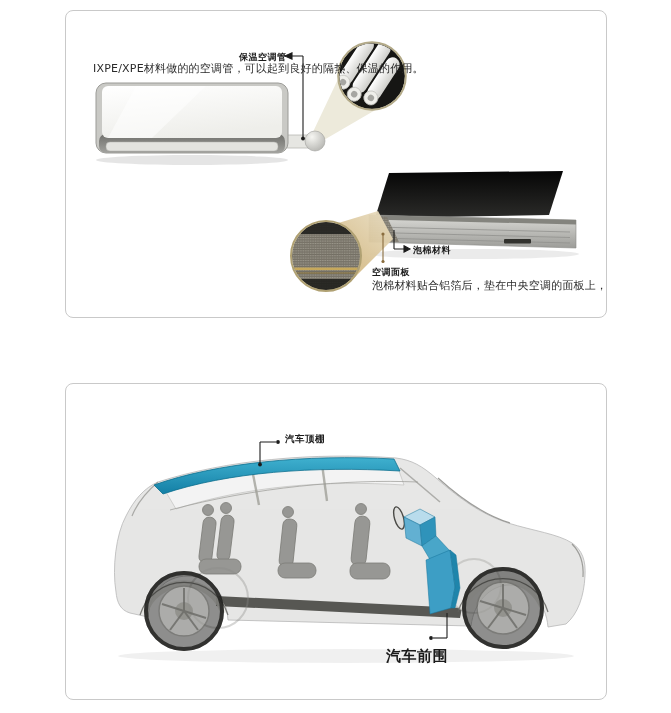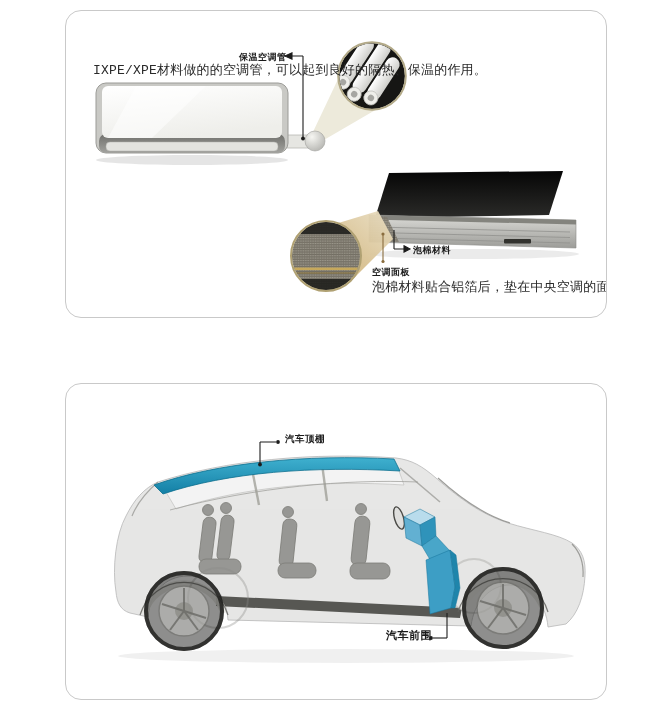--- a/index.html
+++ b/index.html
@@ -1,22 +1,22 @@
 <!DOCTYPE html>
 <html><head>
 <meta charset="utf-8">
 <style>
   html,body{margin:0;padding:0;background:#ffffff;}
   body{width:671px;height:713px;position:relative;font-family:"DejaVu Sans","Liberation Sans",sans-serif;color:#1c1c1c;}
-  .panel{position:absolute;background:#fff;border:1px solid #c9c9c9;border-radius:16px;overflow:hidden;}
+  .panel{position:absolute;background:#fff;border:1px solid #c9c9c9;border-radius:8px;overflow:hidden;}
   #panel-ac{left:65px;top:10px;width:540px;height:306px;}
   #panel-car{left:65px;top:383px;width:540px;height:315px;}
   .abs{position:absolute;}
   .callout-label{font-size:9px;font-weight:700;color:#1a1a1a;white-space:nowrap;letter-spacing:.5px;}
-  .callout-desc{font-size:13px;color:#2a2a2a;white-space:nowrap;letter-spacing:.2px;font-family:Liberation Mono, monospace;}
+  .callout-desc{font-size:11px;color:#2a2a2a;white-space:nowrap;letter-spacing:.2px;}
   svg{display:block;}
 </style>
 </head>
 <body>
 
 <div class="panel" id="panel-ac">
 
   <svg class="abs" style="left:0;top:0" width="540" height="306" viewBox="0 0 540 306">
     <defs>
       <linearGradient id="acfront" x1="0" y1="0" x2="0.4" y2="1">
@@ -258,14 +258,14 @@
       <circle cx="194" cy="80.5" r="1.9" stroke="none"></circle>
     </g>
     <g stroke="#1c1c1c" stroke-width="1.1" fill="#1c1c1c">
       <circle cx="365" cy="254" r="1.9" stroke="none"></circle>
       <line x1="367" y1="254" x2="381" y2="254"></line>
       <line x1="381" y1="254" x2="381" y2="229"></line>
     </g>
   </svg>
 
   <div class="abs callout-label" style="left:219px;top:49px;font-size:9.5px">汽车顶棚</div>
-  <div class="abs callout-label" style="left:320px;top:244px;font-size:11px;width:42px;text-align:right">汽车前围</div>
+  <div class="abs callout-label" style="left:320px;top:263px;font-size:15px;width:42px;text-align:right">汽车前围</div>
 </div>
 
 </body></html>

